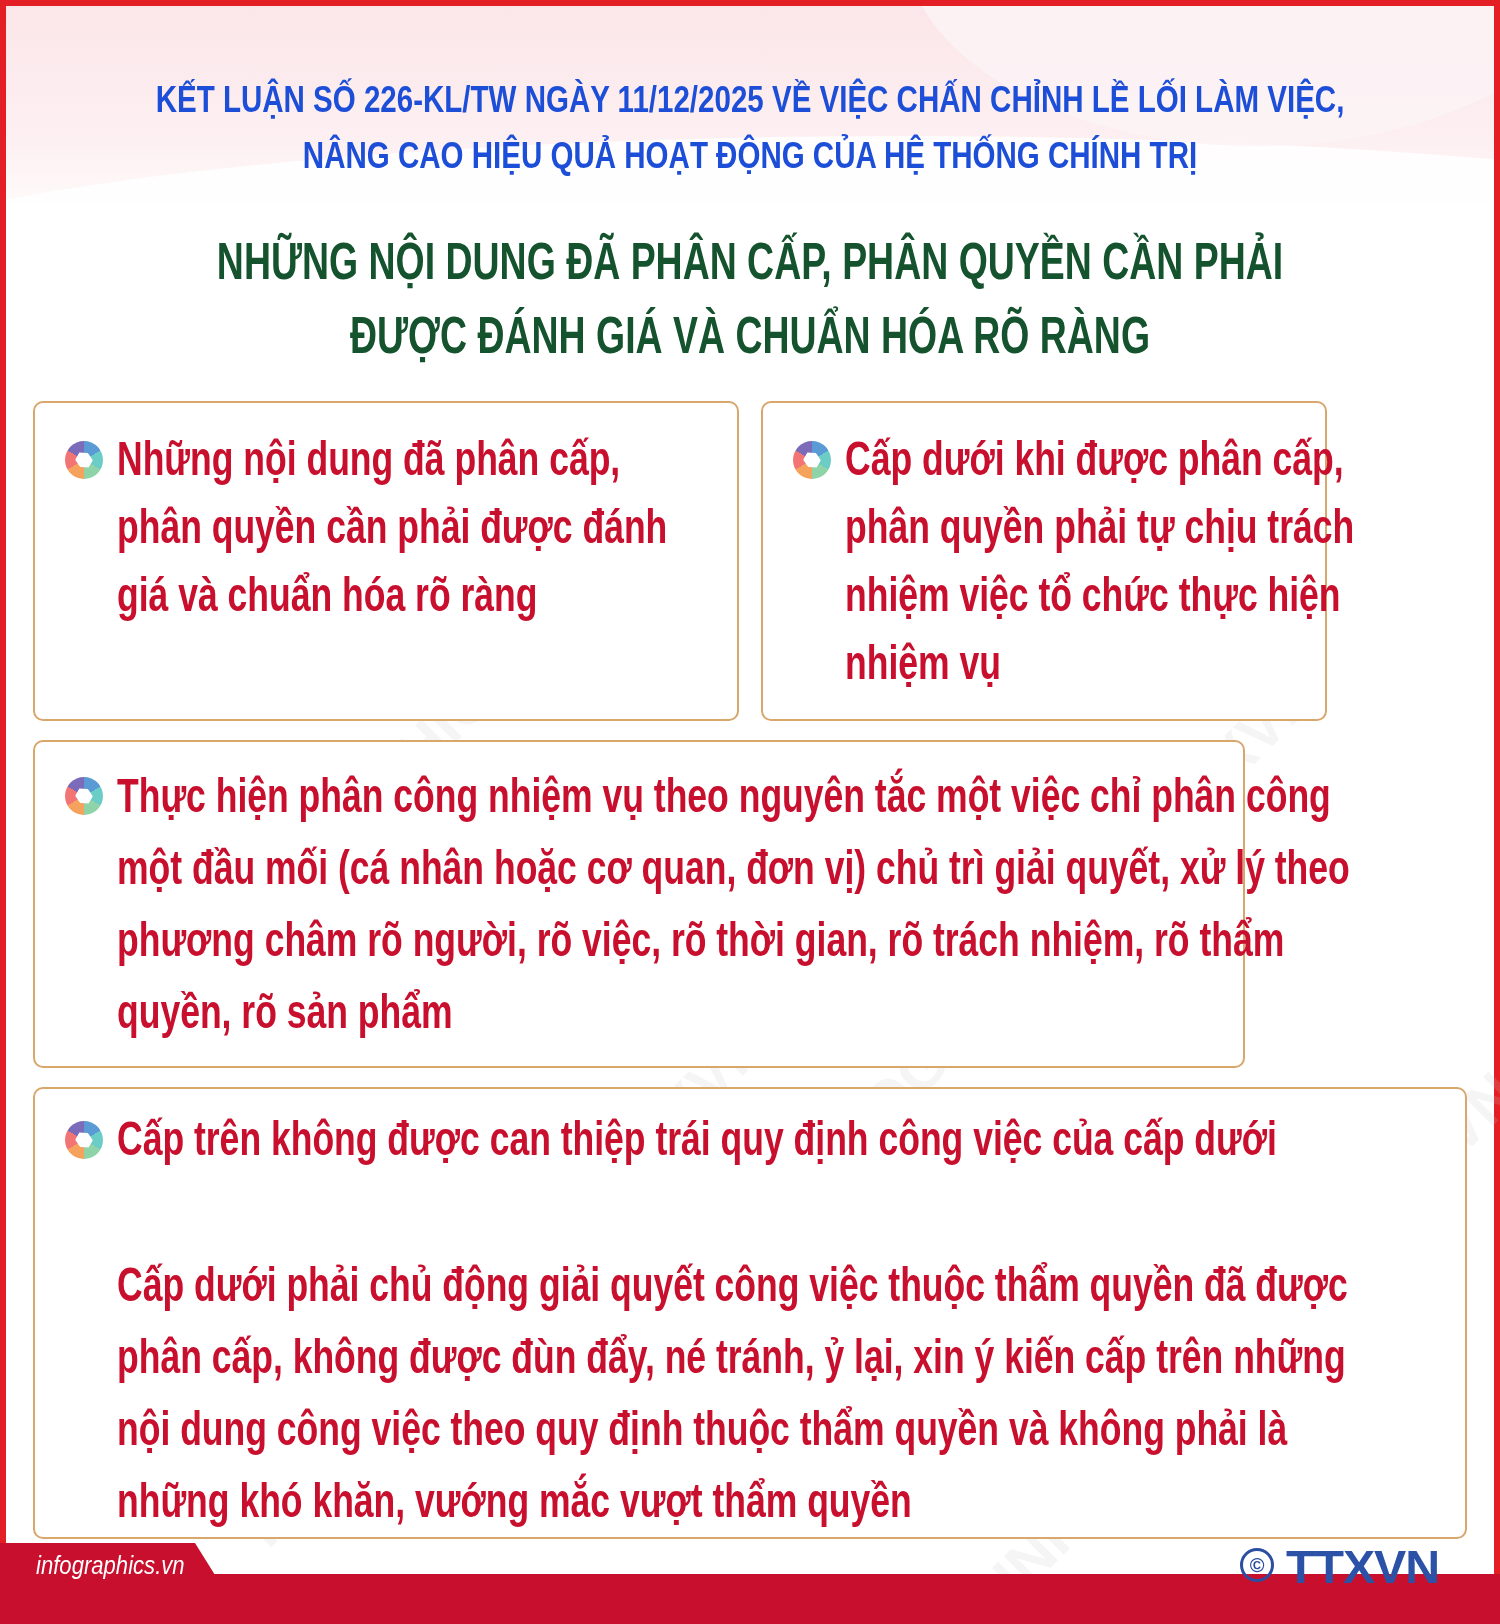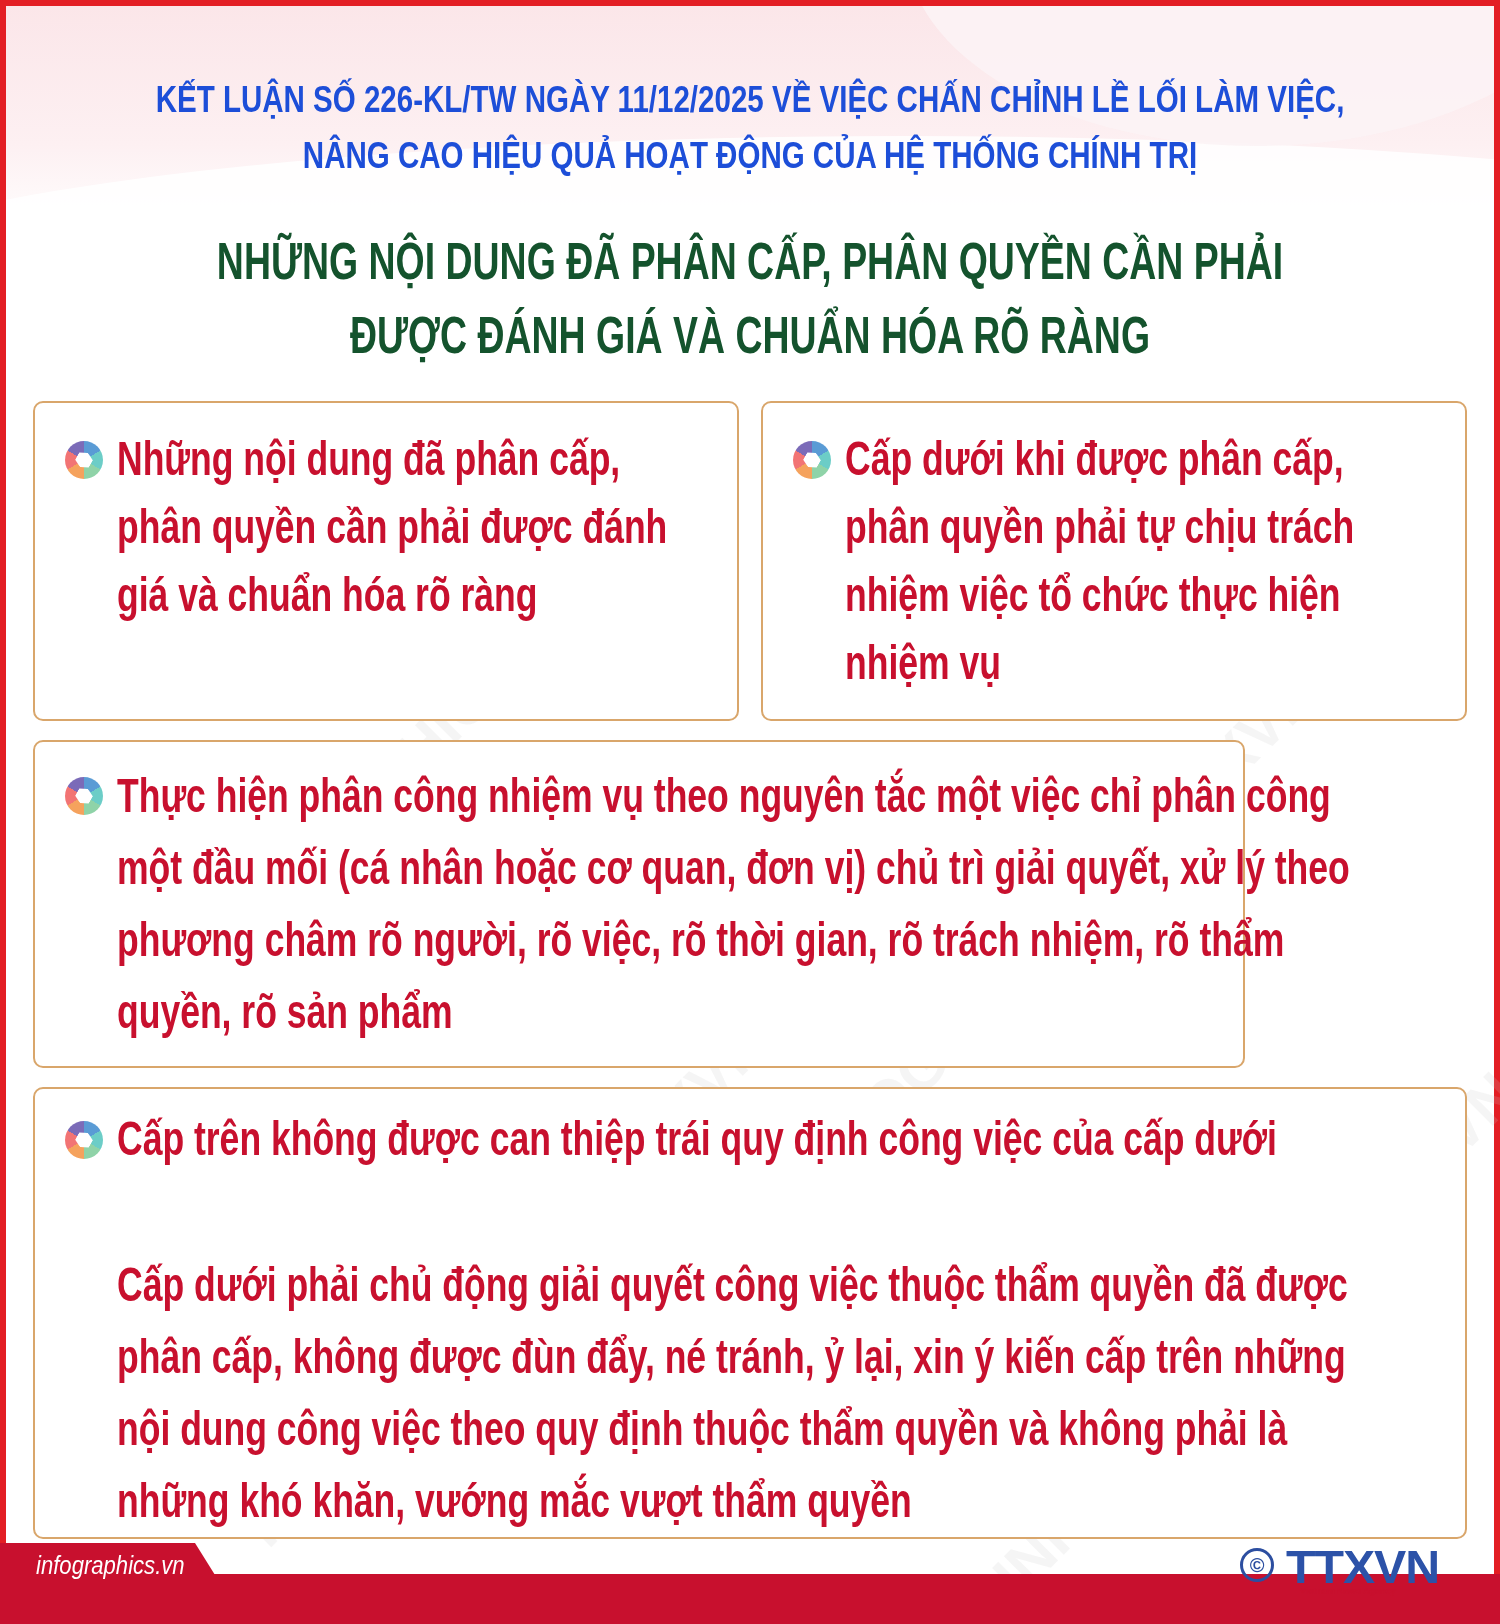--- a/index.html
+++ b/index.html
@@ -109,21 +109,21 @@
 
 <div class="card" style="left:33px; top:401px; width:706px; height:320px;">
   <div class="icon" style="left:30px; top:38px;"></div>
   <div class="text" style="left:82px; top:22px; width:800px;">
     <span class="tl">Những nội dung đã phân cấp,</span>
     <span class="tl">phân quyền cần phải được đánh</span>
     <span class="tl">giá và chuẩn hóa rõ ràng</span>
   </div>
 </div>
 
-<div class="card" style="left:761px; top:401px; width:706px; height:320px;">
+<div class="card" style="left:761px; top:401px; width:566px; height:320px;">
   <div class="icon" style="left:30px; top:38px;"></div>
   <div class="text" style="left:82px; top:22px; width:800px;">
     <span class="tl">Cấp dưới khi được phân cấp,</span>
     <span class="tl">phân quyền phải tự chịu trách</span>
     <span class="tl">nhiệm việc tổ chức thực hiện</span>
     <span class="tl">nhiệm vụ</span>
   </div>
 </div>
 
 <div class="card" style="left:33px; top:740px; width:1212px; height:328px;">

